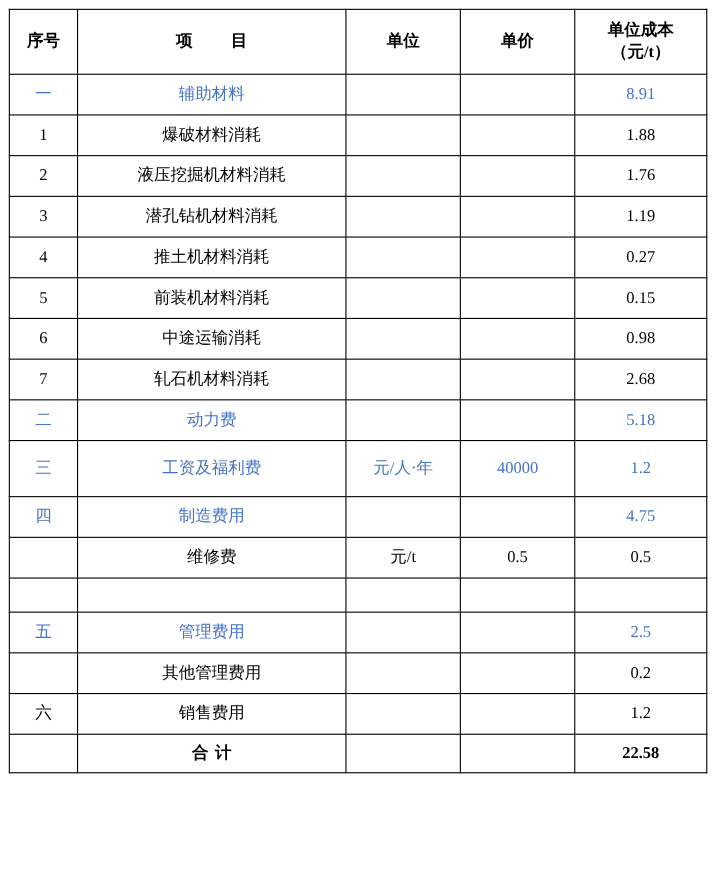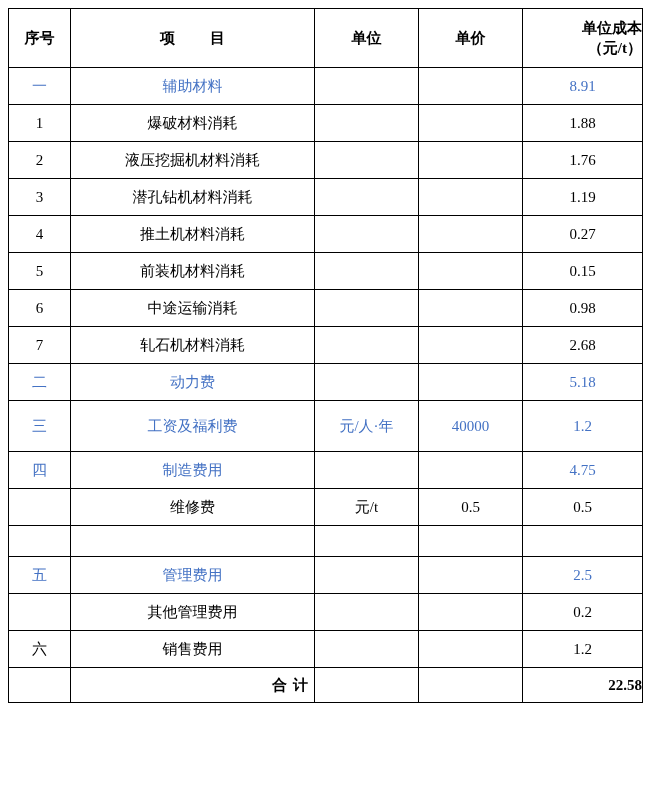--- a/index.html
+++ b/index.html
@@ -40,40 +40,38 @@
   col.c-cost  { width: 120px; }
 
   tr.header-row td {
     height: 58px;
     font-weight: bold;
     font-size: 15px;
   }
   .hdr-two-line {
     display: block;
     line-height: 1.35;
-    text-align: right;
   }
   .spaced-title {
     letter-spacing: 10px;
     padding-left: 10px;
     text-align: right;
   }
   tr.data-row td {
     height: 36px;
   }
   tr.tall-row td {
     height: 50px;
   }
   tr.blank-row td {
     height: 30px;
   }
   tr.total-row td {
     height: 34px;
     font-weight: bold;
-    text-align: right;
   }
   .blue {
     color: #4472c4;
   }
   .total-label {
     letter-spacing: 6px;
     padding-left: 6px;
   }
 </style>
 </head>

